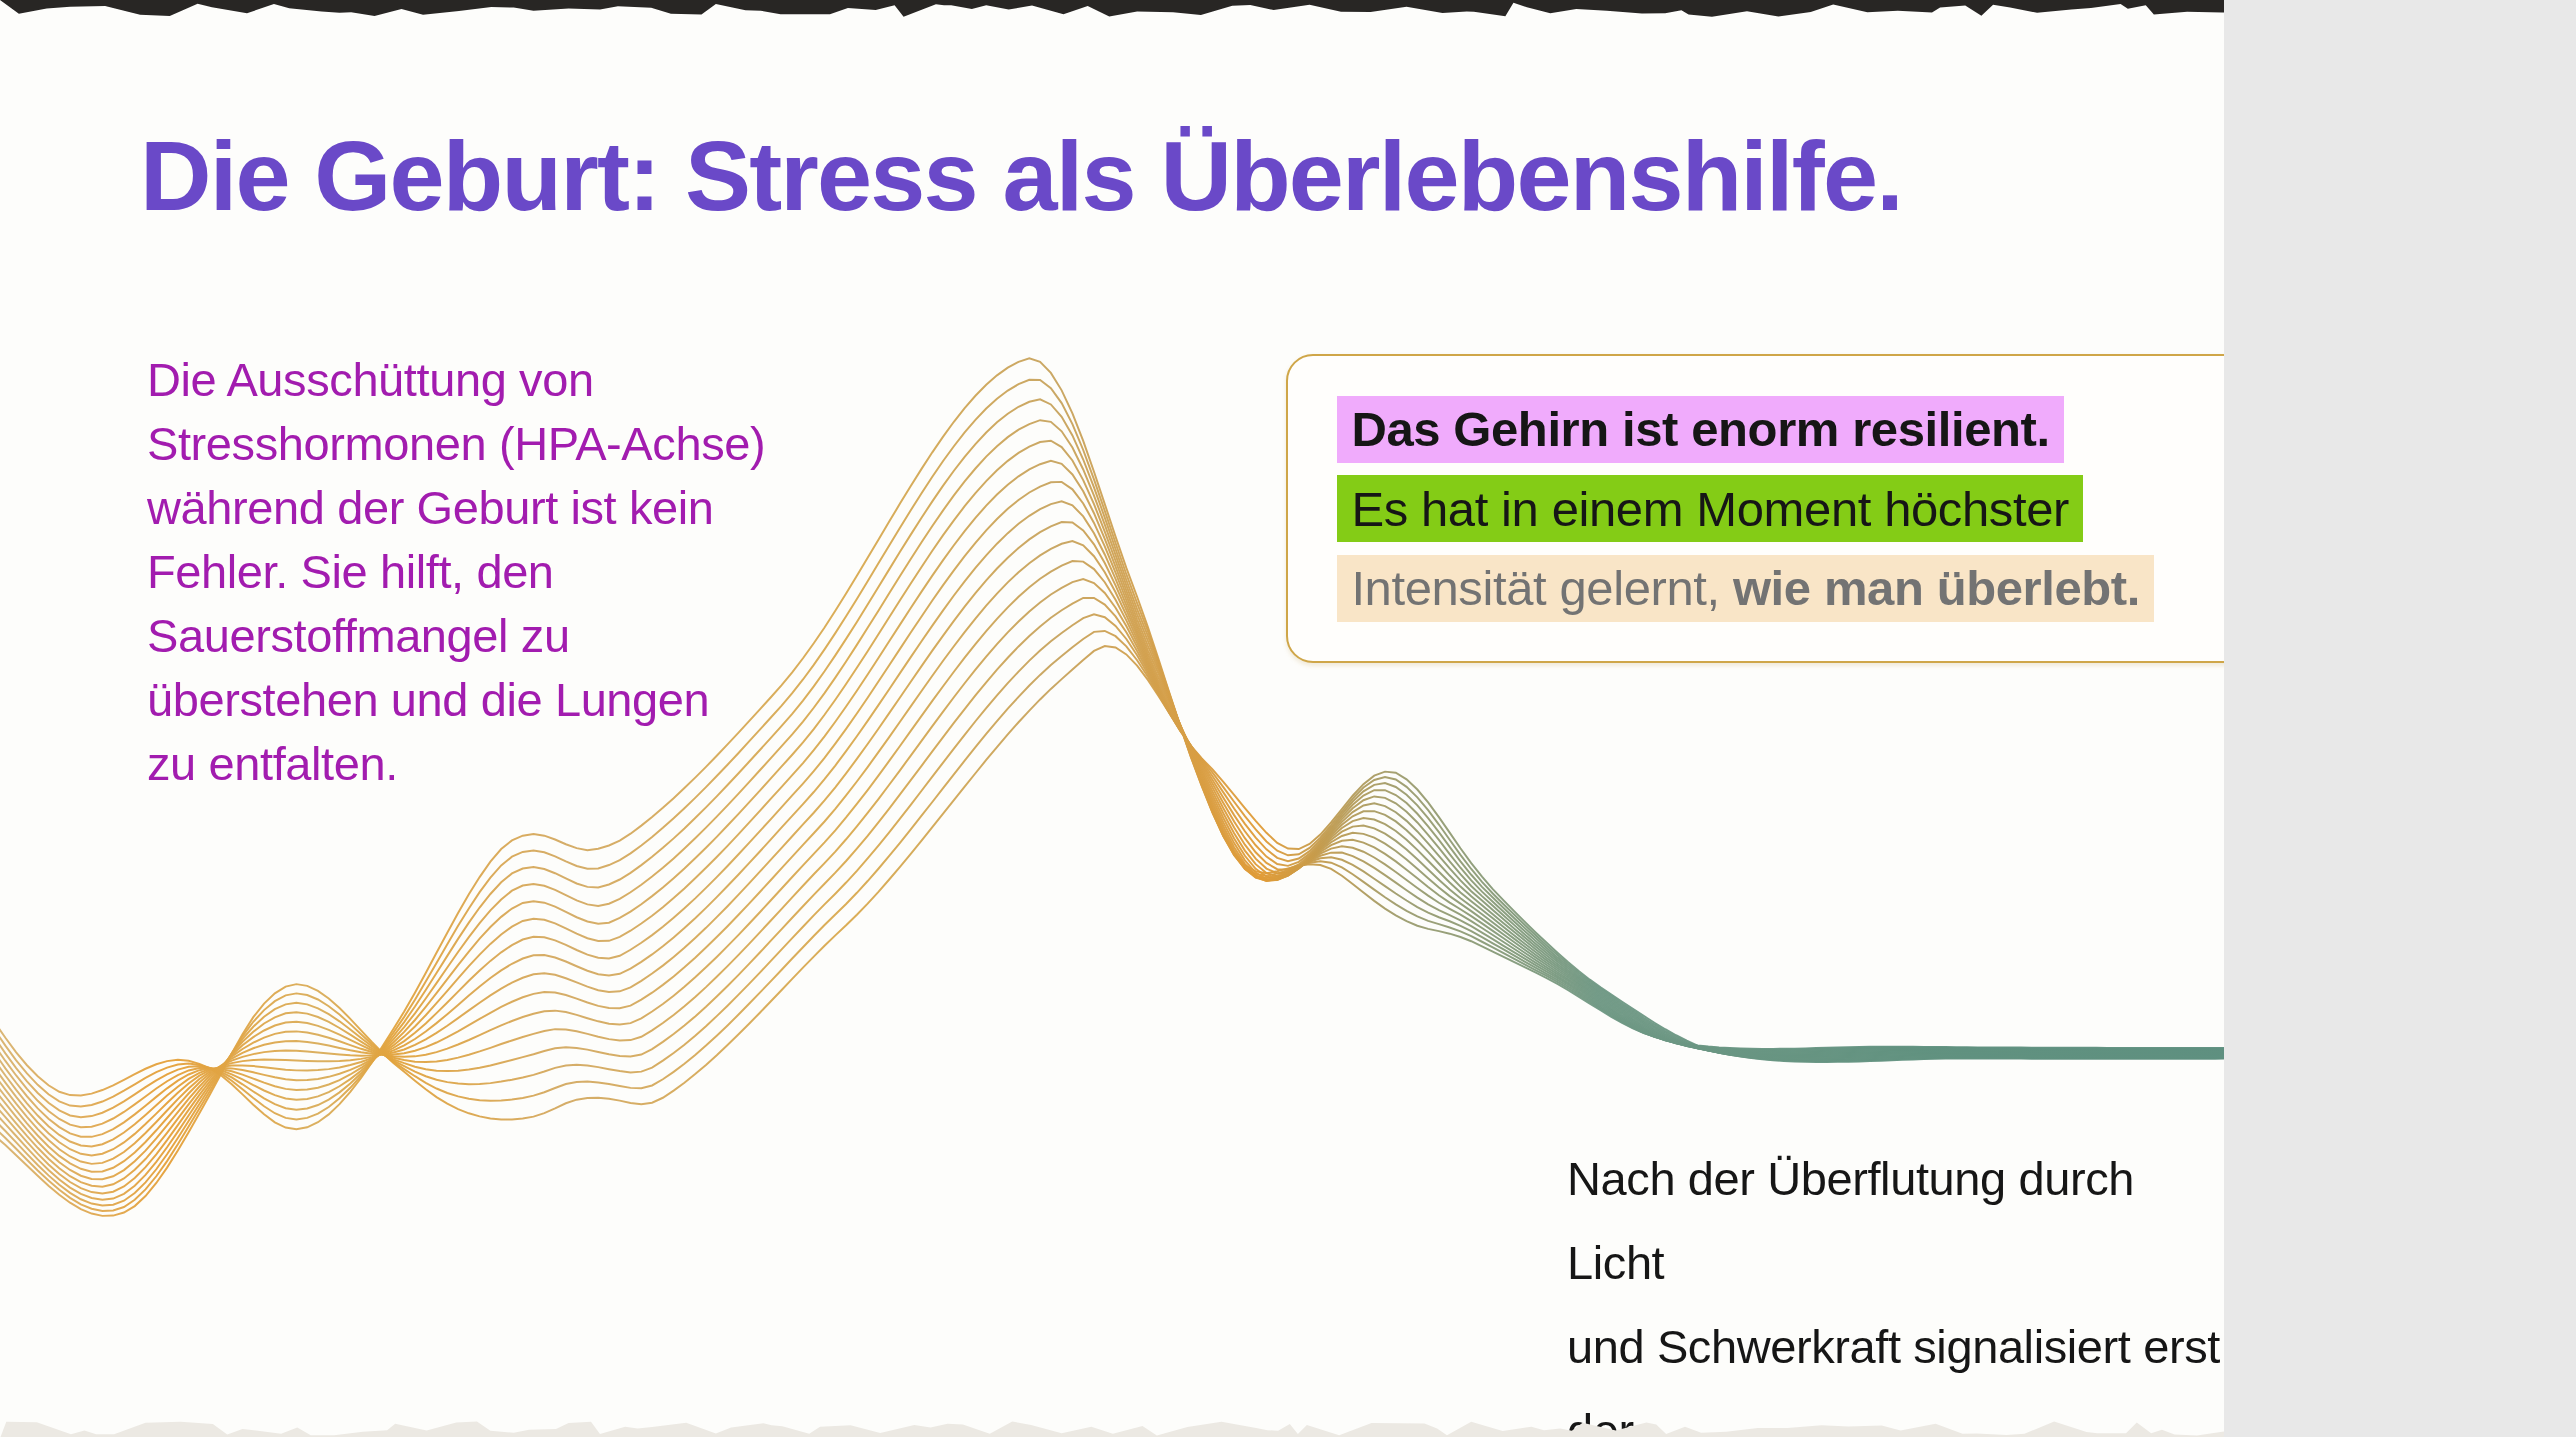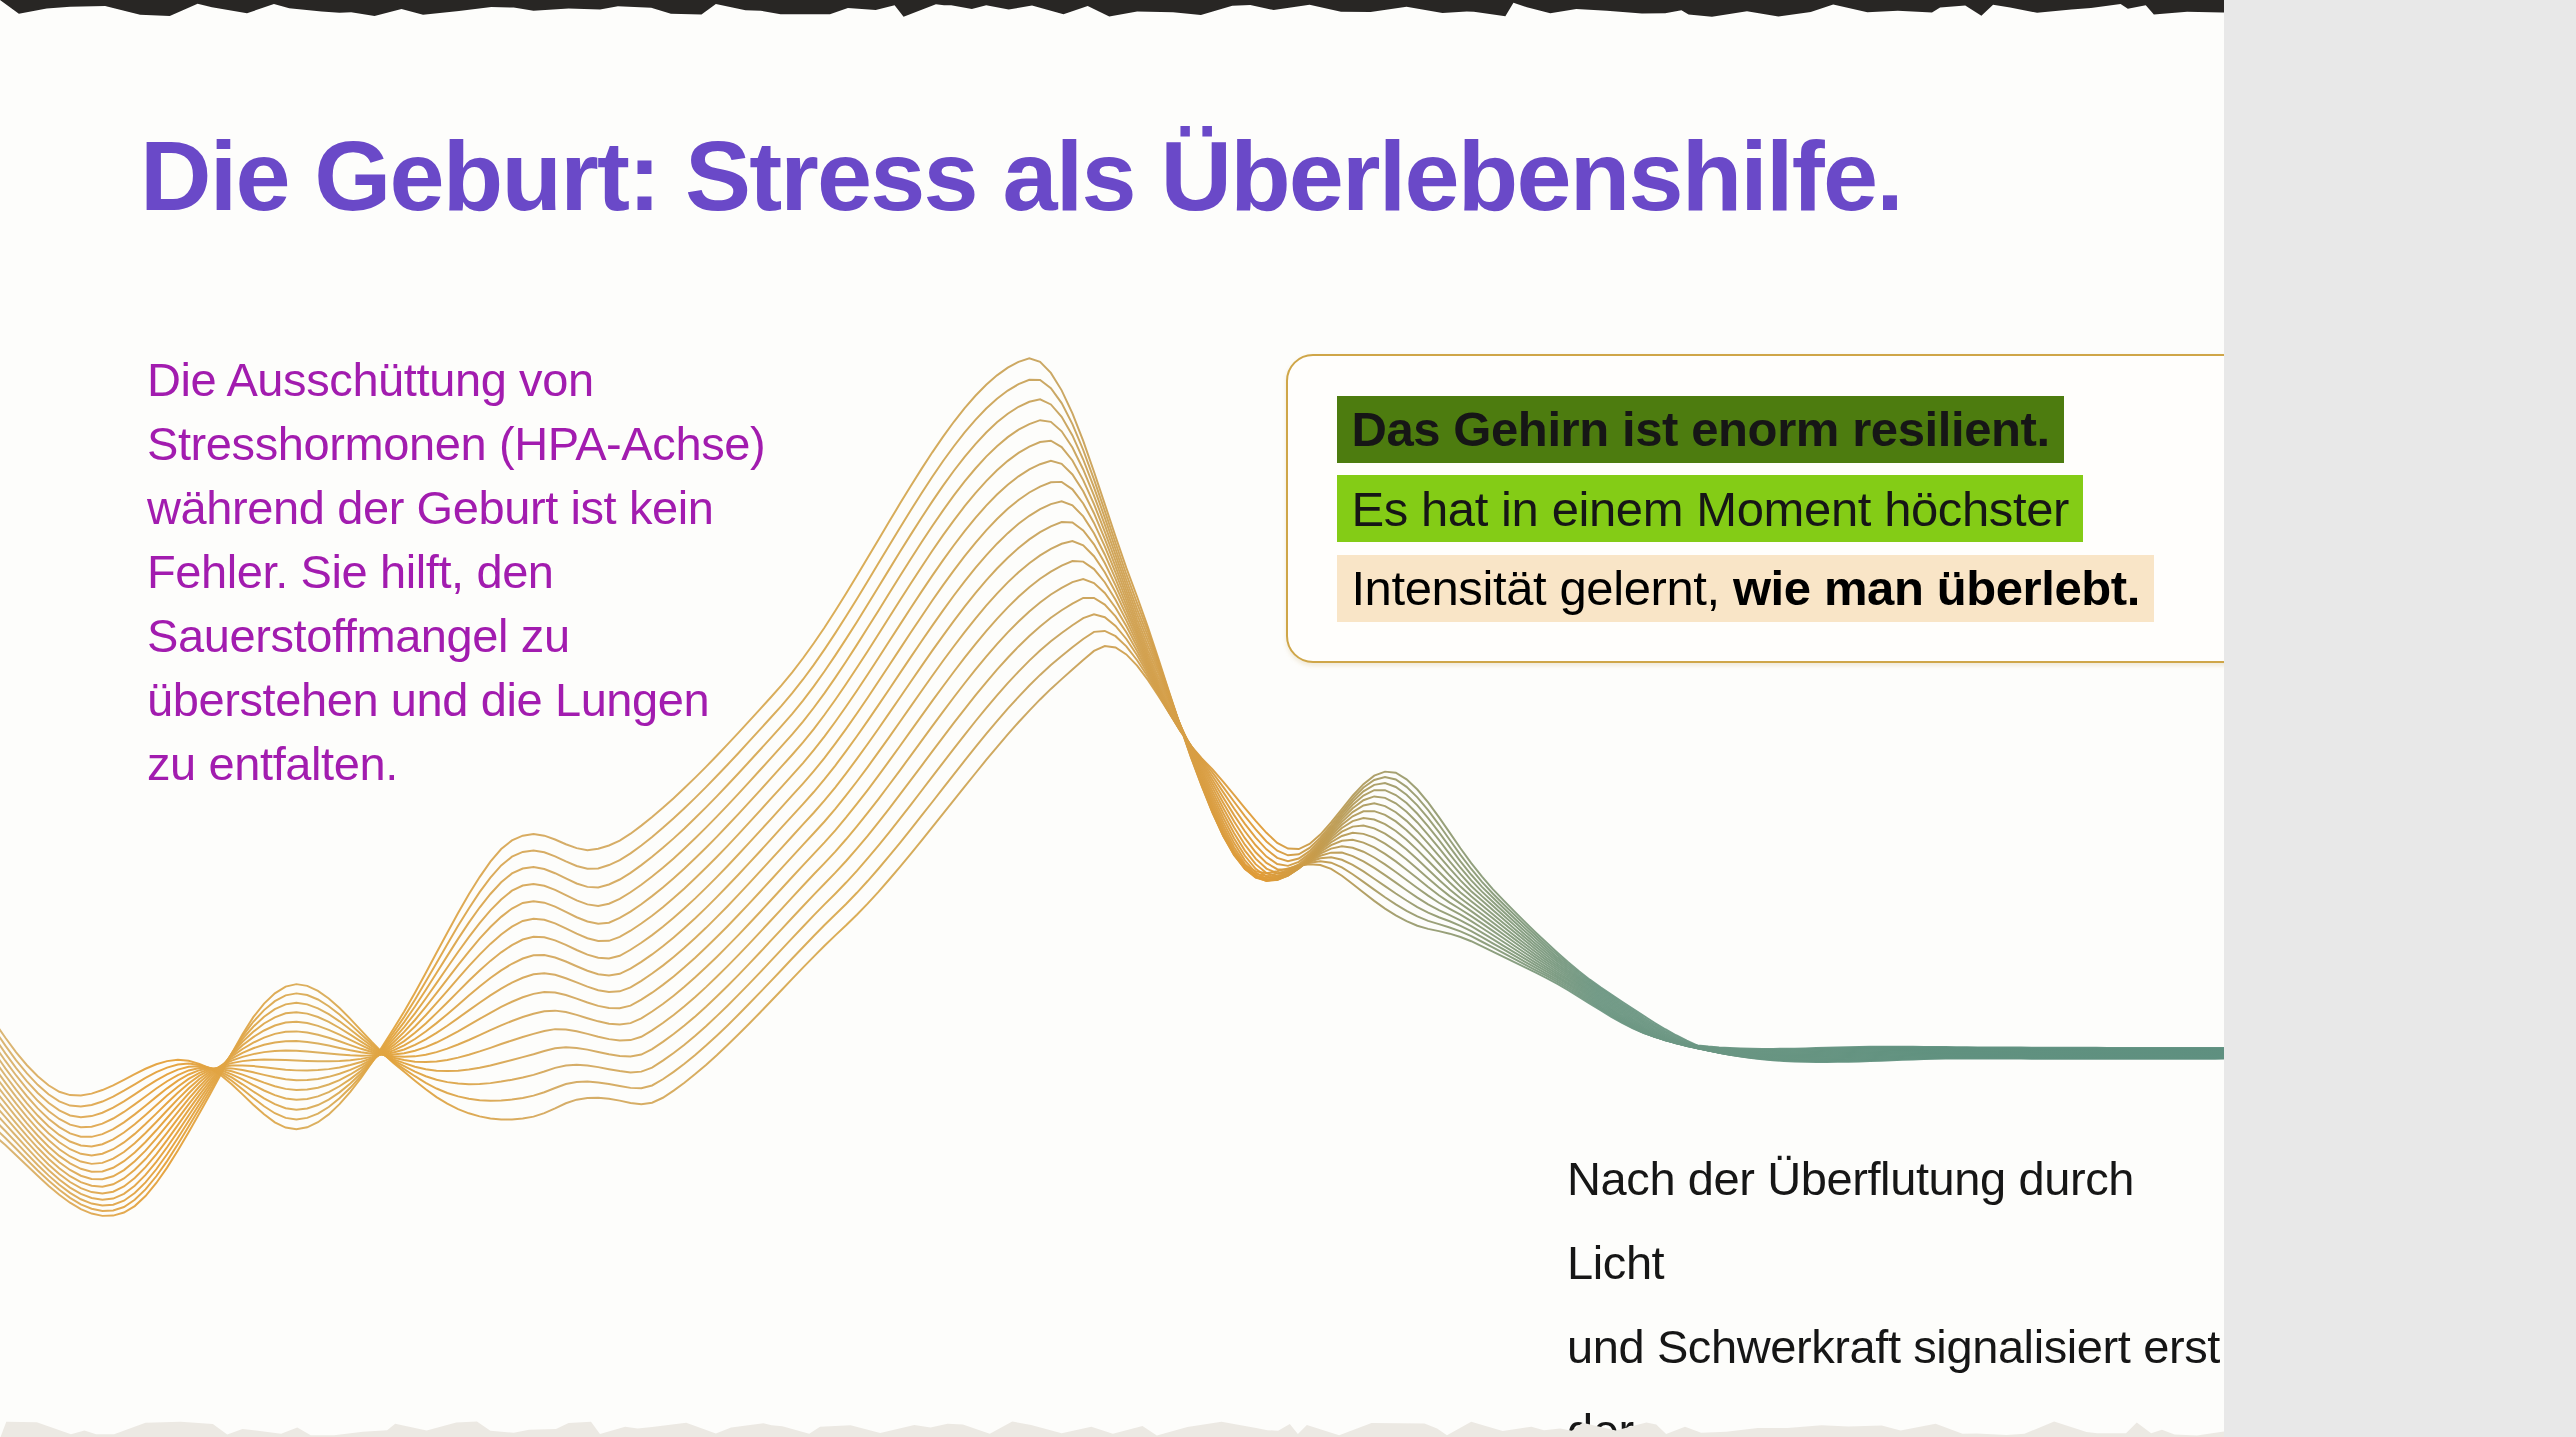--- a/index.html
+++ b/index.html
@@ -91,27 +91,27 @@
   <p class="left-paragraph" style="color: #a21caf;">Die Ausschüttung von
 Stresshormonen (HPA-Achse)
 während der Geburt ist kein
 Fehler. Sie hilft, den
 Sauerstoffmangel zu
 überstehen und die Lungen
 zu entfalten.</p>
 
   <div class="callout" style="border: 2.7px solid rgb(207, 166, 72);">
     <p class="callout-line">
-      <span class="hl" style="background: #4d7c0f; color: rgb(22, 22, 22);"><b>Das Gehirn ist enorm resilient.</b></span>
+      <span class="hl" style="background: #f0abfc; color: rgb(22, 22, 22);"><b>Das Gehirn ist enorm resilient.</b></span>
     </p>
     <p class="callout-line">
       <span class="hl" style="background: #84cc16; color: rgb(22, 22, 22);"><span>Es hat in einem Moment höchster</span></span>
     </p>
     <p class="callout-line">
-      <span class="hl" style="background: rgb(249, 229, 199); color: #000000;"><span>Intensität gelernt, </span><b>wie man überlebt.</b></span>
+      <span class="hl" style="background: rgb(249, 229, 199); color: #737373;"><span>Intensität gelernt, </span><b>wie man überlebt.</b></span>
     </p>
   </div>
 
   <p class="bottom-paragraph" style="color: rgb(22, 22, 22);">Nach der Überflutung durch Licht
 und Schwerkraft signalisiert erst der
 Hautkontakt: „Der Stress ist vorbei.“</p>
 
   <svg id="torn-top-svg" class="torn" width="2576" height="27" viewBox="0 0 2868 30" aria-hidden="true">
       <polygon points="0,0 2868,0 2868,3.2 2858,18.6 2828,11.3 2807,10.5 2791,11.9 2760,7.1 2747,15.2 2722,6.2 2702,7.7 2677,7.7 2638,7.0 2602,6.1 2589,5.5 2572,11.8 2540,4.2 2502,11.9 2474,13.9 2435,13.0 2398,16.2 2389,5.8 2369,9.8 2361,4.4 2328,8.9 2306,10.5 2268,14.3 2238,8.3 2219,5.2 2206,17.6 2188,6.0 2160,8.4 2151,13.9 2113,11.8 2079,13.5 2041,4.9 2016,13.4 1980,18.4 1945,12.5 1906,18.5 1880,16.1 1872,11.3 1854,14.6 1828,15.1 1789,11.9 1755,9.9 1726,14.8 1700,8.0 1685,3.1 1676,18.1 1641,13.1 1633,12.9 1606,14.5 1566,7.4 1526,13.4 1493,13.0 1458,5.2 1418,11.1 1392,5.6 1372,6.4 1337,16.8 1306,13.5 1266,12.7 1235,18.3 1211,6.7 1184,15.7 1149,6.0 1123,10.6 1098,5.9 1082,10.0 1059,5.7 1051,5.8 1042,4.7 1006,18.7 996,5.8 975,11.0 944,8.9 924,15.7 894,15.8 869,15.8 847,12.0 830,11.4 797,4.3 781,16.2 747,15.4 725,8.7 688,7.0 668,10.6 633,9.5 594,11.8 572,8.4 547,7.7 511,12.2 471,16.5 447,10.0 417,17.9 391,13.5 378,14.1 358,12.8 322,9.1 305,4.4 275,14.7 236,8.1 220,4.1 189,17.8 156,16.3 117,6.6 78,7.5 52,9.3 21,15.2" fill="#282624"></polygon>
     </svg>

